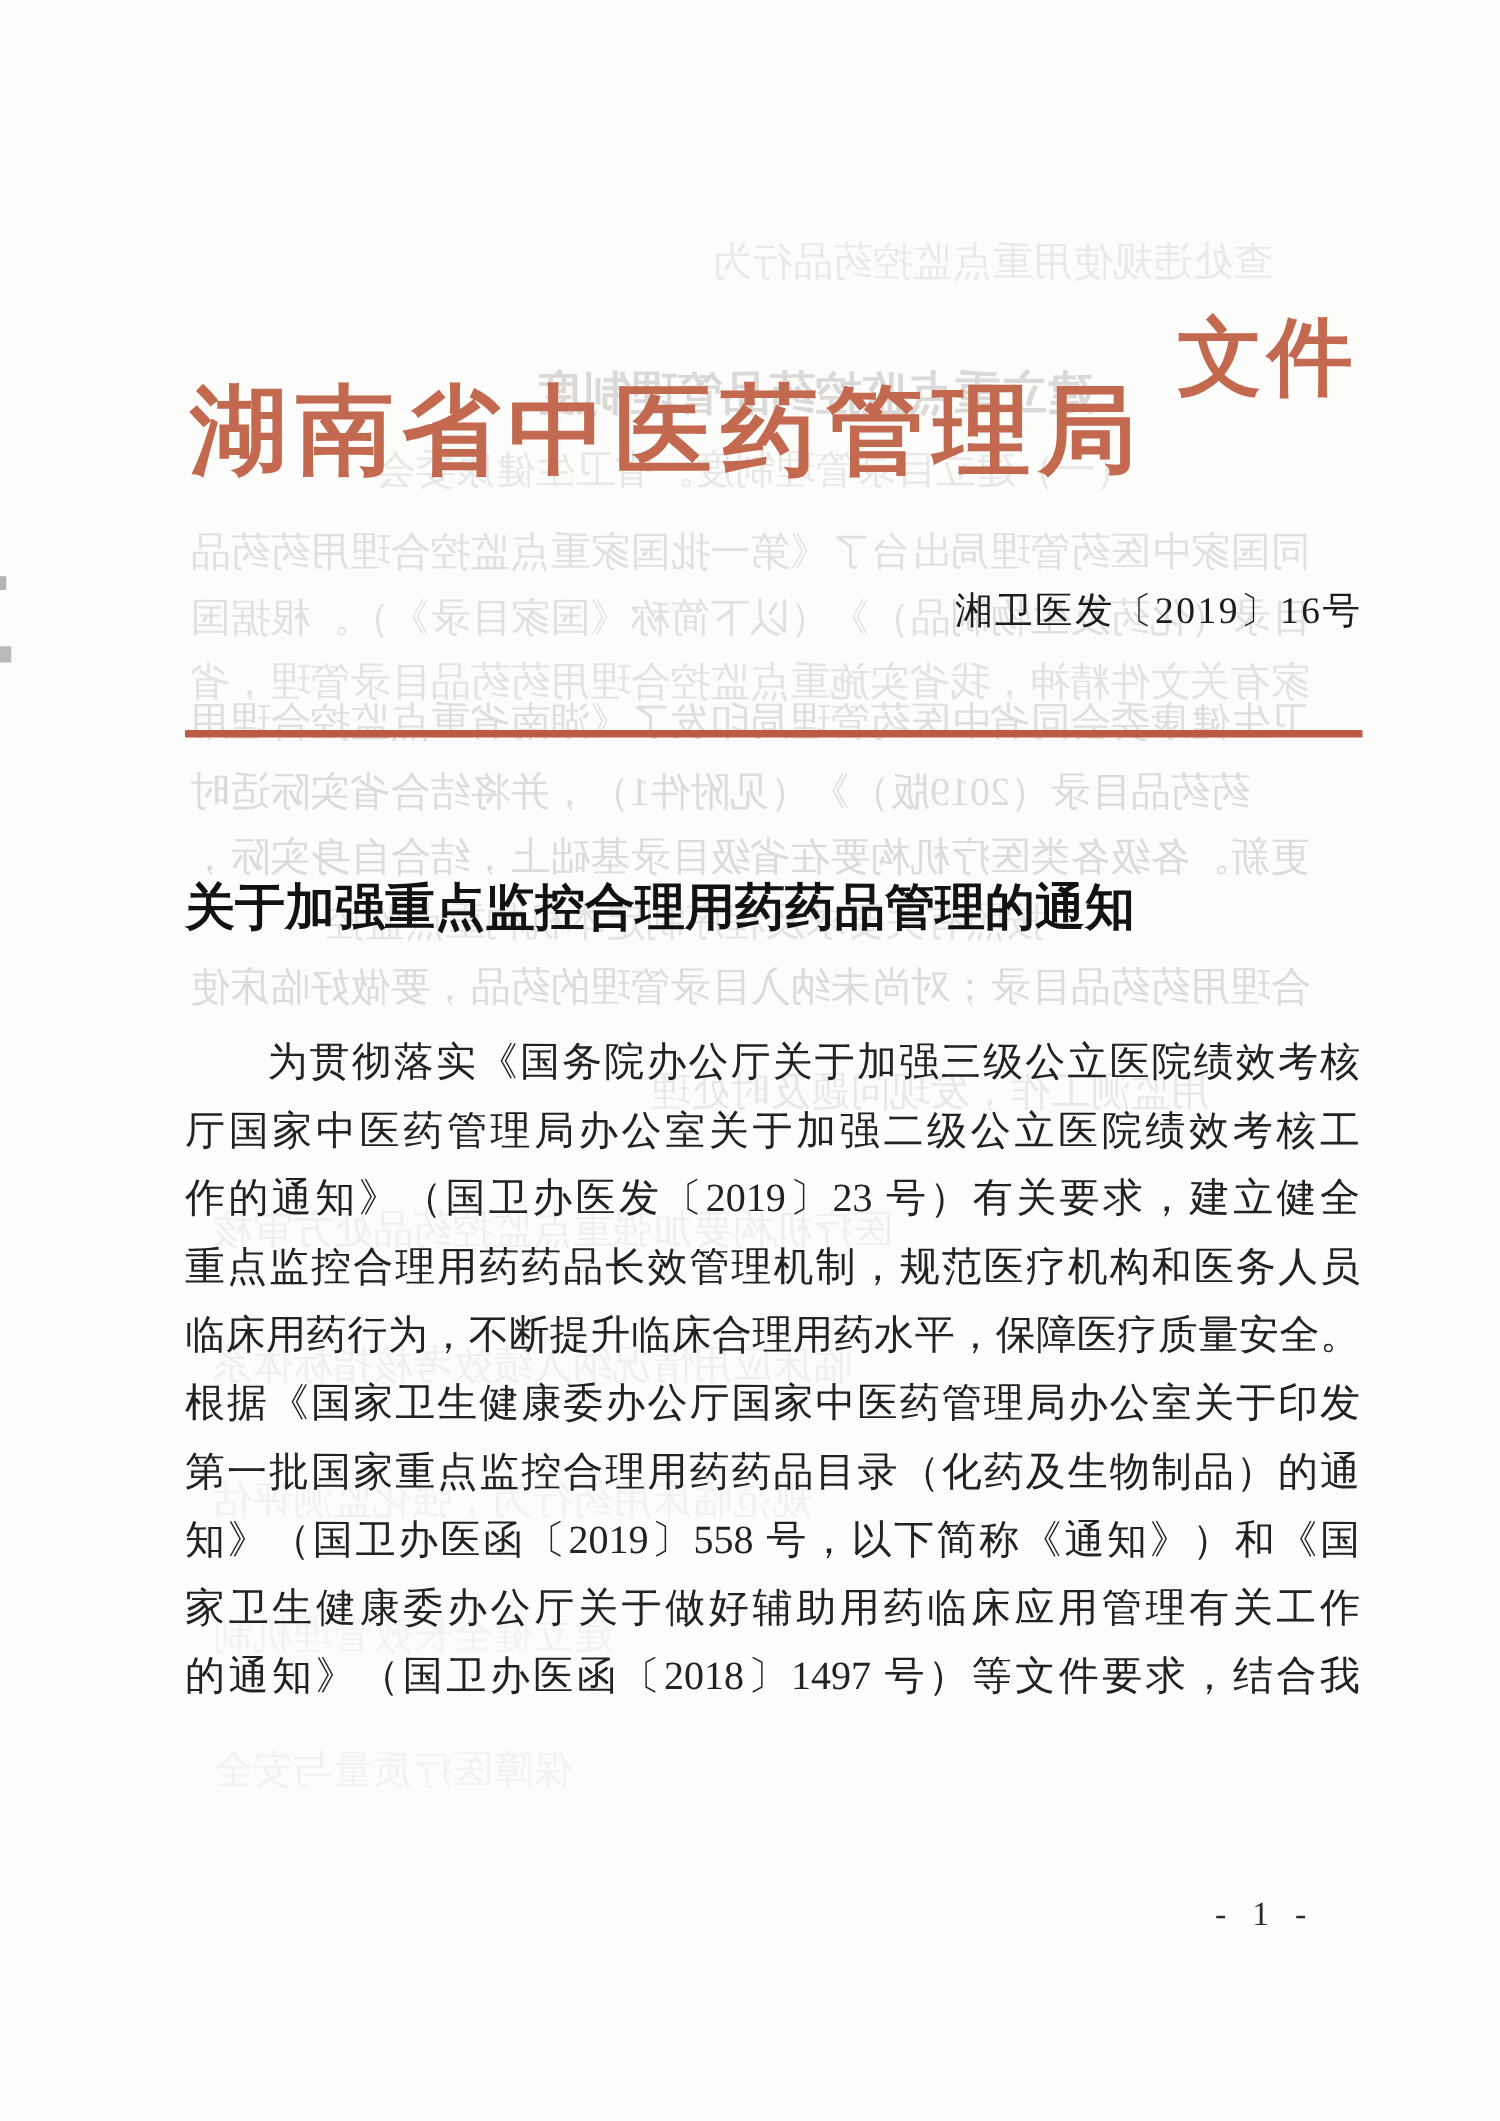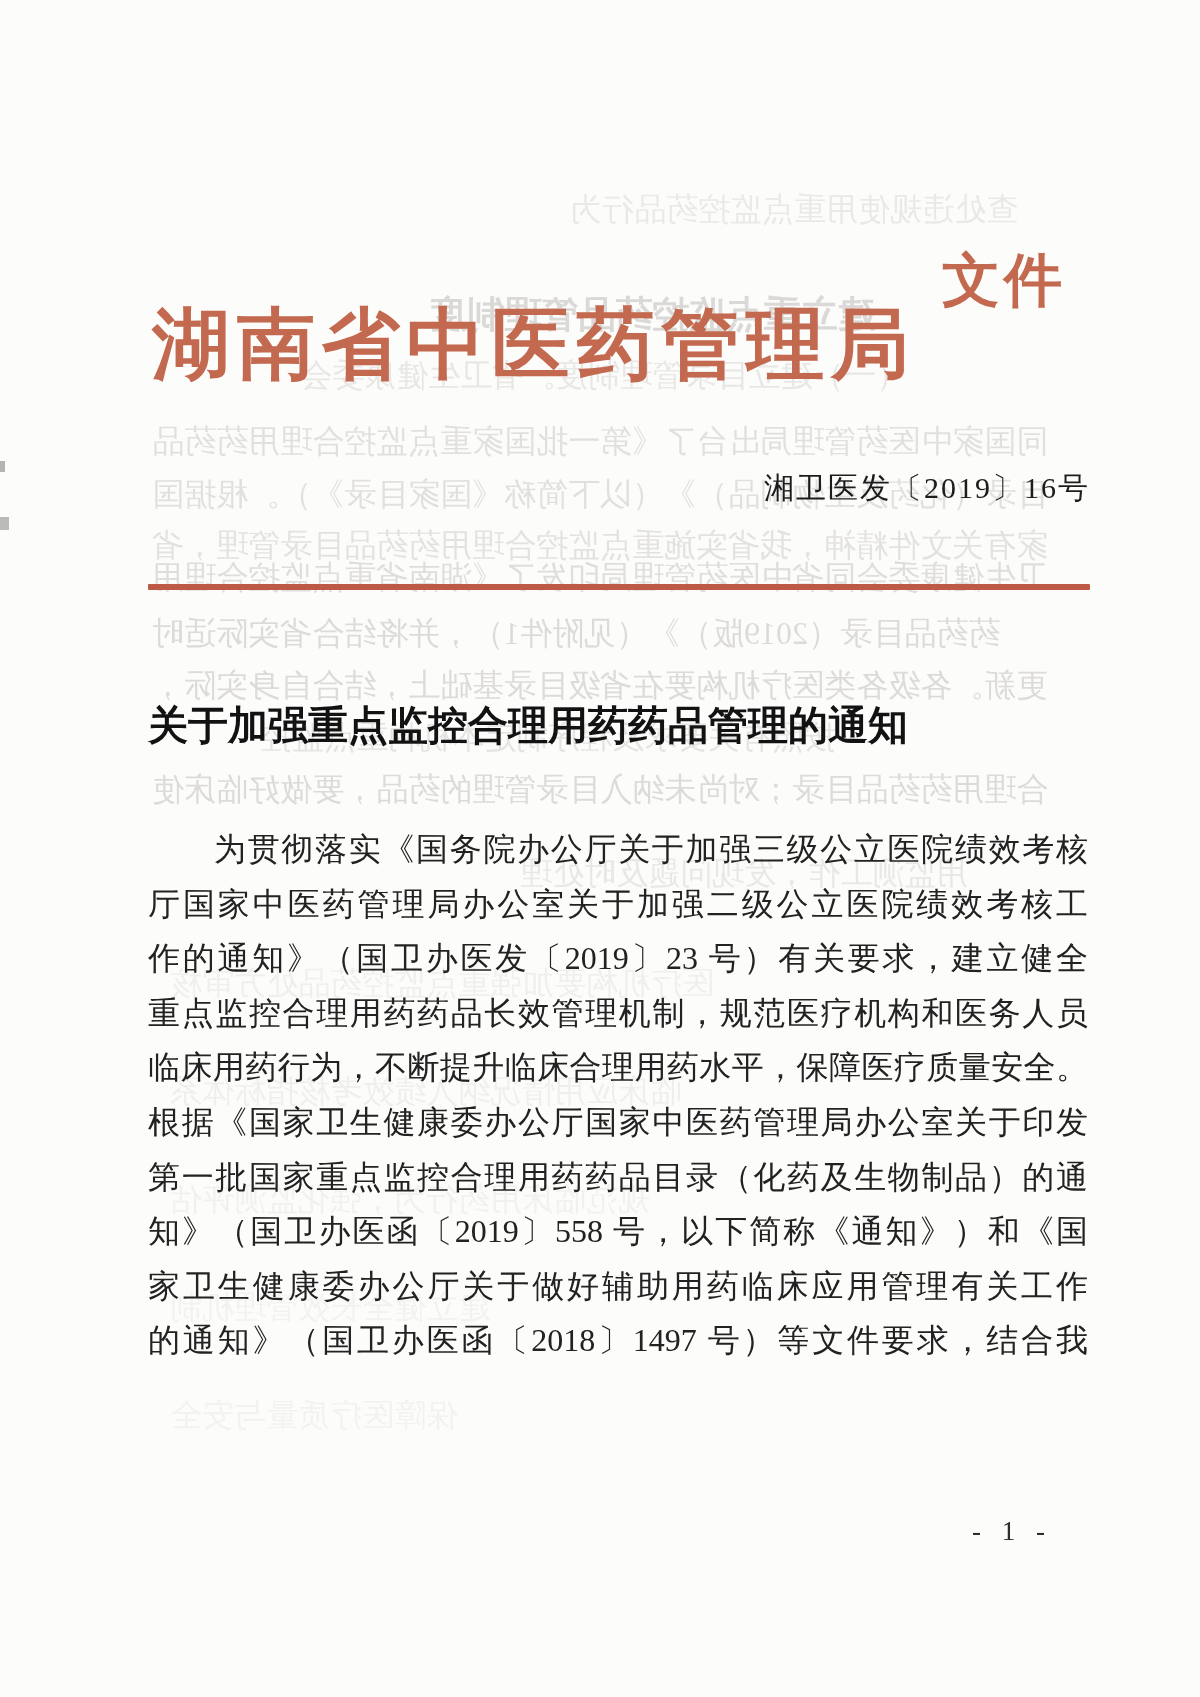--- a/index.html
+++ b/index.html
@@ -54,21 +54,21 @@
     text-justify:inter-character;
     letter-spacing:1px;
   }
   .org1 { top:202px; width:776px; }
   .org2 { top:306px; width:758px; }
   .docword {
     position:absolute;
     left:942px; top:252px;
     color:#c3694f;
     font-weight:bold;
-    font-size:58px;
+    font-size:68px;
     letter-spacing:4px;
     line-height:1;
     font-family:Liberation Serif, serif;
   }
 
   .docnum {
     position:absolute;
     left:148px; top:468px; width:942px;
     text-align:right;
     font-size:30px;

